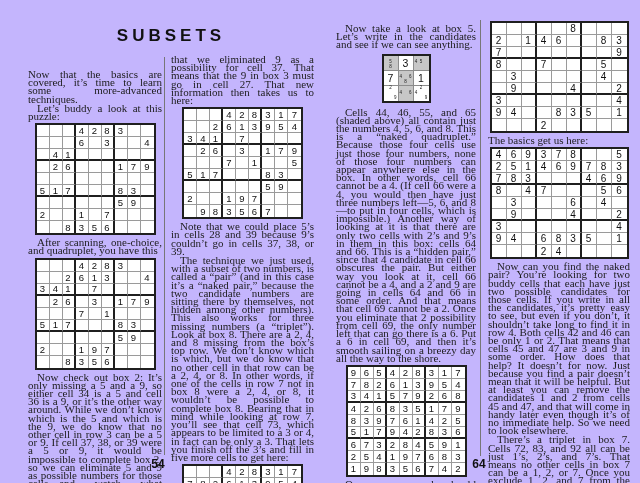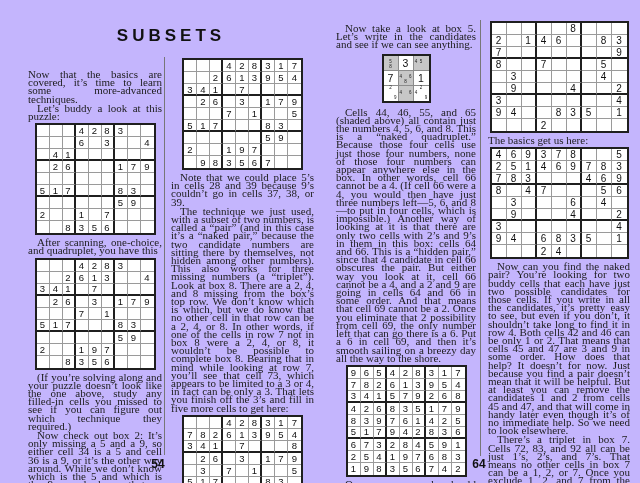--- a/index.html
+++ b/index.html
@@ -217,27 +217,27 @@
         <span class="cell"></span>
         <span class="cell"></span>
         <span class="cell br">8</span>
         <span class="cell">3</span>
         <span class="cell">5</span>
         <span class="cell br">6</span>
         <span class="cell"></span>
         <span class="cell"></span>
         <span class="cell"></span>
       </div>
-    <p class="body ind">(If you’re solving along and your puzzle doesn’t look like the one above, study any filled-in cells you missed to see if you can figure out which technique they required.)</p>
     <p class="body ind">Now check out box 2: It’s only missing a 5 and a 9, so either cell 34 is a 5 and cell 36 is a 9, or it’s the other way around. While we don’t know which is the 5 and which is the 9, we do know that no other cell in row 3 can be a 5 or 9. If cell 37, 38, or 39 were a 5 or 9, it would be impossible to complete box 2, so we can eliminate 5 and 9 as possible numbers for those cells—and watch what happens when we do. Scanning big column 3 for 9s shows that a 9 must be in either cell 27 or 37. But remember</p>
   </div>
 
   <div class="vrule r54"></div>
 
   <div class="col c54b">
+    <p class="body">that we eliminated 9 as a possibility for cell 37. That means that the 9 in box 3 must go in cell 27. That new information then takes us to here:</p>
     <div class="sudoku s-small">
         <span class="cell"></span>
         <span class="cell"></span>
         <span class="cell br"></span>
         <span class="cell">4</span>
         <span class="cell">2</span>
         <span class="cell br">8</span>
         <span class="cell">3</span>
         <span class="cell">1</span>
         <span class="cell">7</span>

